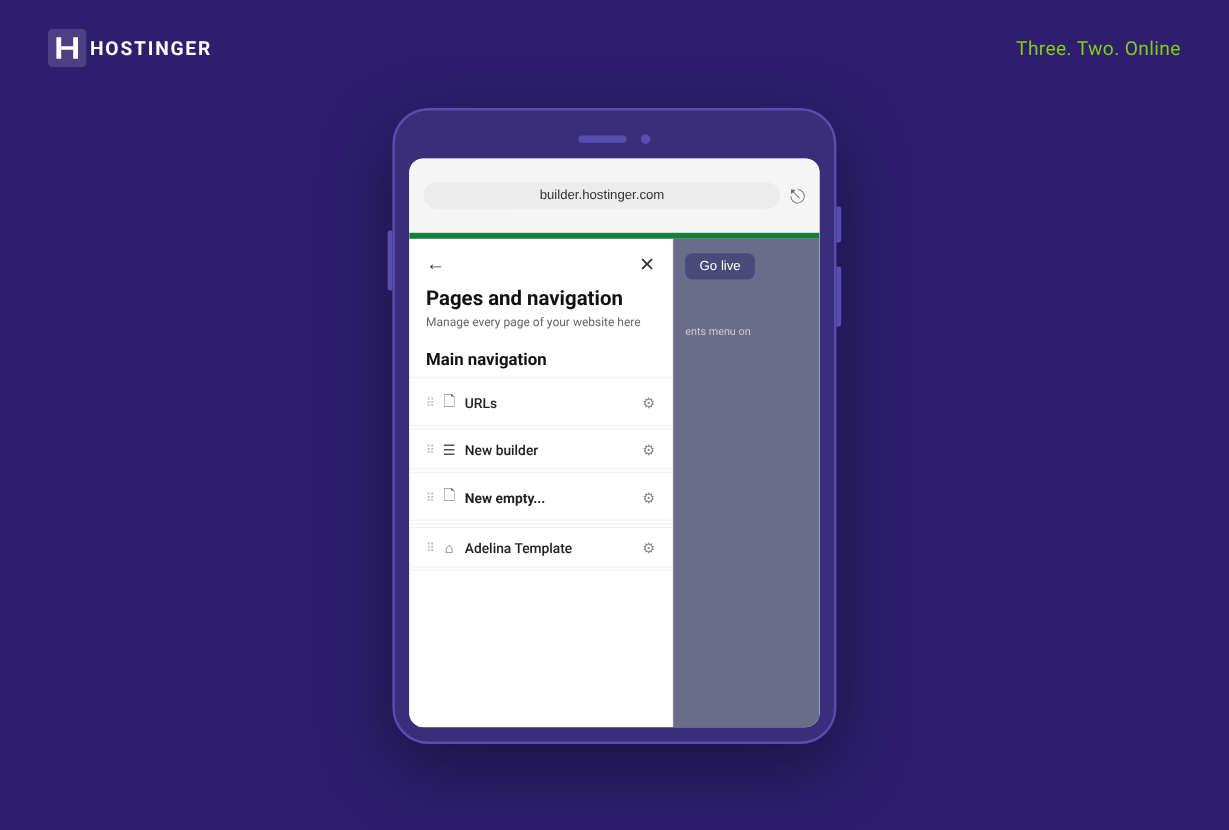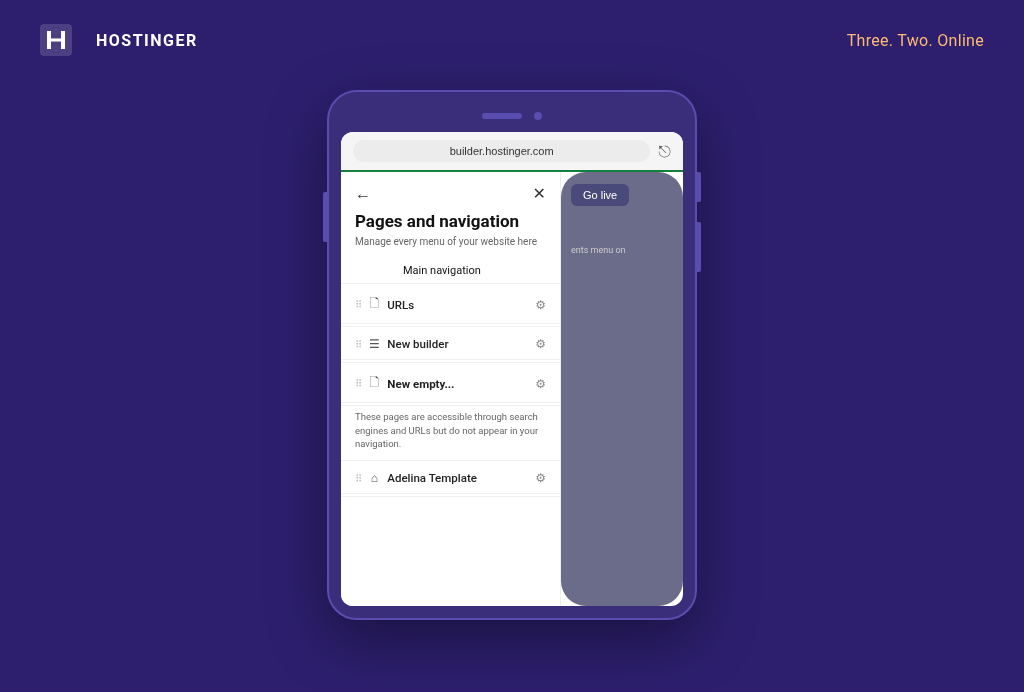--- a/index.html
+++ b/index.html
@@ -17,38 +17,38 @@
     .header {
       display: flex;
       justify-content: space-between;
       align-items: center;
       padding: 24px 40px;
     }
 
     .logo {
       display: flex;
       align-items: center;
-      gap: 24px;
+      gap: 3px;
     }
 
     .logo-icon {
       width: 32px;
       height: 32px;
     }
 
     .logo-text {
       color: white;
       font-size: 16px;
       font-weight: 700;
       letter-spacing: 1.5px;
       text-transform: uppercase;
     }
 
     .tagline {
-      color: #fdba74;
+      color: #84cc16;
       font-size: 16px;
       font-weight: 400;
       letter-spacing: 0.3px;
     }
 
     
     .main-content {
       display: flex;
       justify-content: center;
       align-items: center;
@@ -134,25 +134,25 @@
       border-radius: 12px;
       margin: 0 12px 12px 12px;
       overflow: hidden;
       display: flex;
       flex-direction: column;
     }
 
     
     .browser-address-bar {
       background: #f5f5f5;
-      padding: 8px 12px;
+      padding: 20px 12px;
       display: flex;
       align-items: center;
       justify-content: center;
-      border-bottom: 2px solid #15803d;
+      border-bottom: 5px solid #15803d;
       flex-shrink: 0;
       gap: 8px;
     }
 
     .address-input {
       flex: 1;
       background: #ececec;
       border-radius: 20px;
       padding: 5px 14px;
       font-size: 11px;
@@ -224,24 +224,23 @@
     .panel-subtitle {
       padding: 1px 14px 10px;
       font-size: 10px;
       color: #666;
       line-height: 1.3;
     }
 
     
     .section-label {
       padding: 6px 14px 4px;
-      font-size: 11px;
-      font-weight: 400;
+      font-size: 14px;
+      font-weight: 700;
       color: #111;
-      margin-left: 48px;
     }
 
     
     .nav-item {
       display: flex;
       align-items: center;
       padding: 8px 14px;
       gap: 6px;
       border-bottom: 1px solid #f0f0f0;
     }
@@ -298,21 +297,20 @@
     
     .go-live-area {
       flex: 1;
       background: #6b6b8a;
       display: flex;
       flex-direction: column;
       align-items: flex-start;
       padding: 12px 10px;
       position: relative;
       overflow: hidden;
-      border-radius: 25px;
     }
 
     .go-live-btn {
       background: #4a4a7a;
       color: white;
       border: none;
       border-radius: 6px;
       padding: 5px 12px;
       font-size: 11px;
       cursor: pointer;
@@ -371,21 +369,21 @@
       <div class="browser-content">
 
         <div class="panel">
 
           <div class="panel-header">
             <button class="panel-back-btn">←</button>
             <button class="panel-close-btn">✕</button>
           </div>
 
           <div class="panel-title">Pages and navigation</div>
-          <div class="panel-subtitle">Manage every menu of your website here</div>
+          <div class="panel-subtitle">Manage every page of your website here</div>
 
           <div class="section-label">Main navigation</div>
 
           <div class="divider"></div>
 
           <div class="nav-item">
             <span class="drag-handle">⠿</span>
             <span class="item-icon">🗋</span>
             <span class="item-label">URLs</span>
             <span class="settings-icon">⚙</span>
@@ -404,21 +402,20 @@
 
           <div class="nav-item">
             <span class="drag-handle">⠿</span>
             <span class="item-icon">🗋</span>
             <span class="item-label bold">New empty...</span>
             <span class="settings-icon">⚙</span>
           </div>
 
           <div class="divider"></div>
 
-          <div class="hidden-section-desc">These pages are accessible through search engines and URLs but do not appear in your navigation.</div>
 
           <div class="divider"></div>
 
           <div class="nav-item">
             <span class="drag-handle">⠿</span>
             <span class="item-icon">⌂</span>
             <span class="item-label">Adelina Template</span>
             <span class="settings-icon">⚙</span>
           </div>
 

